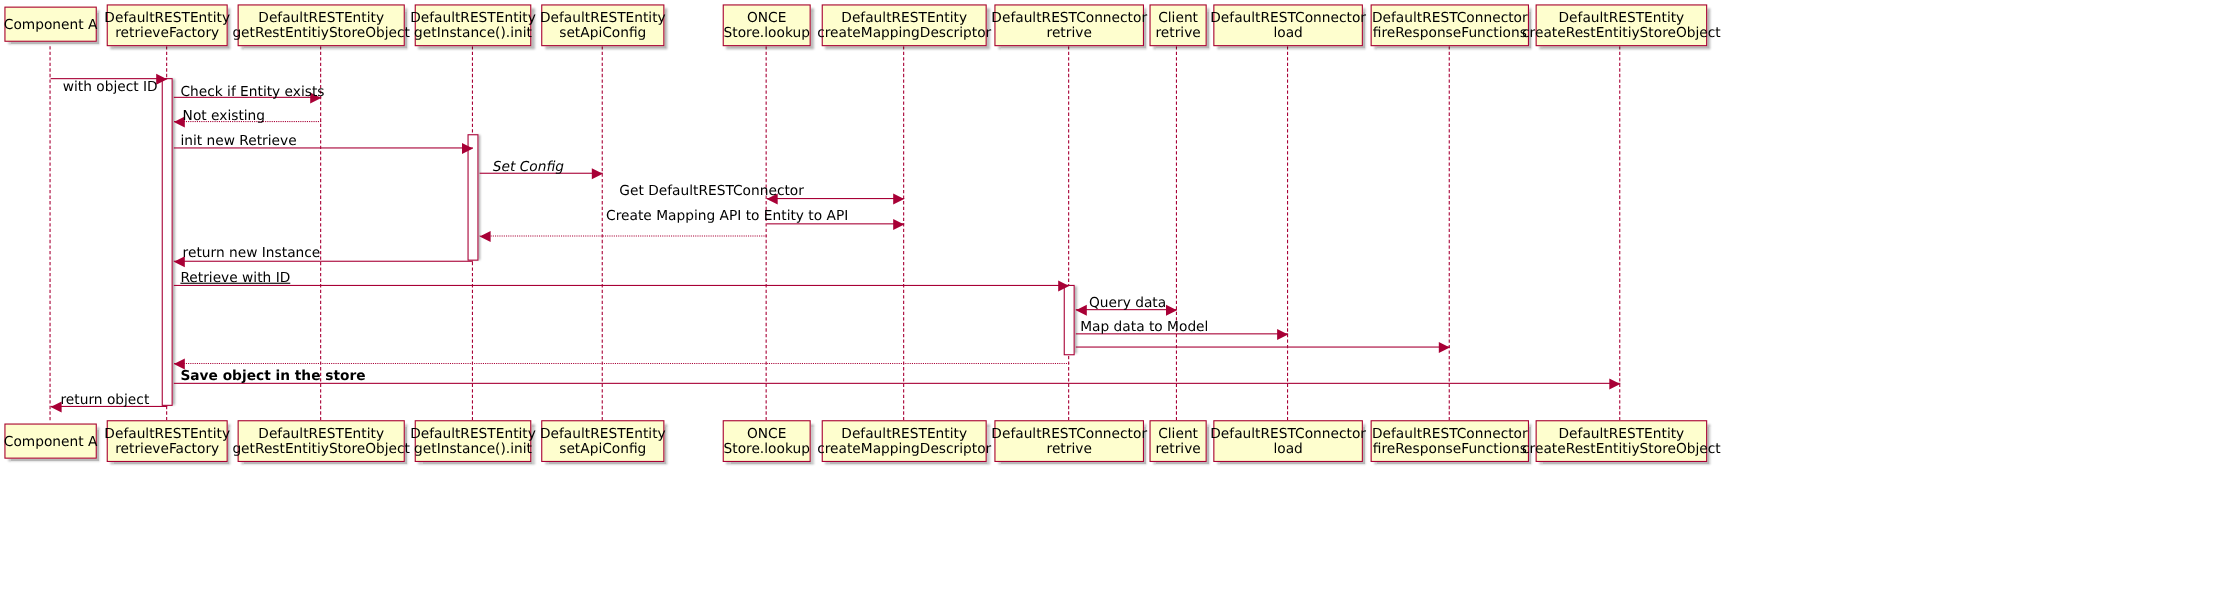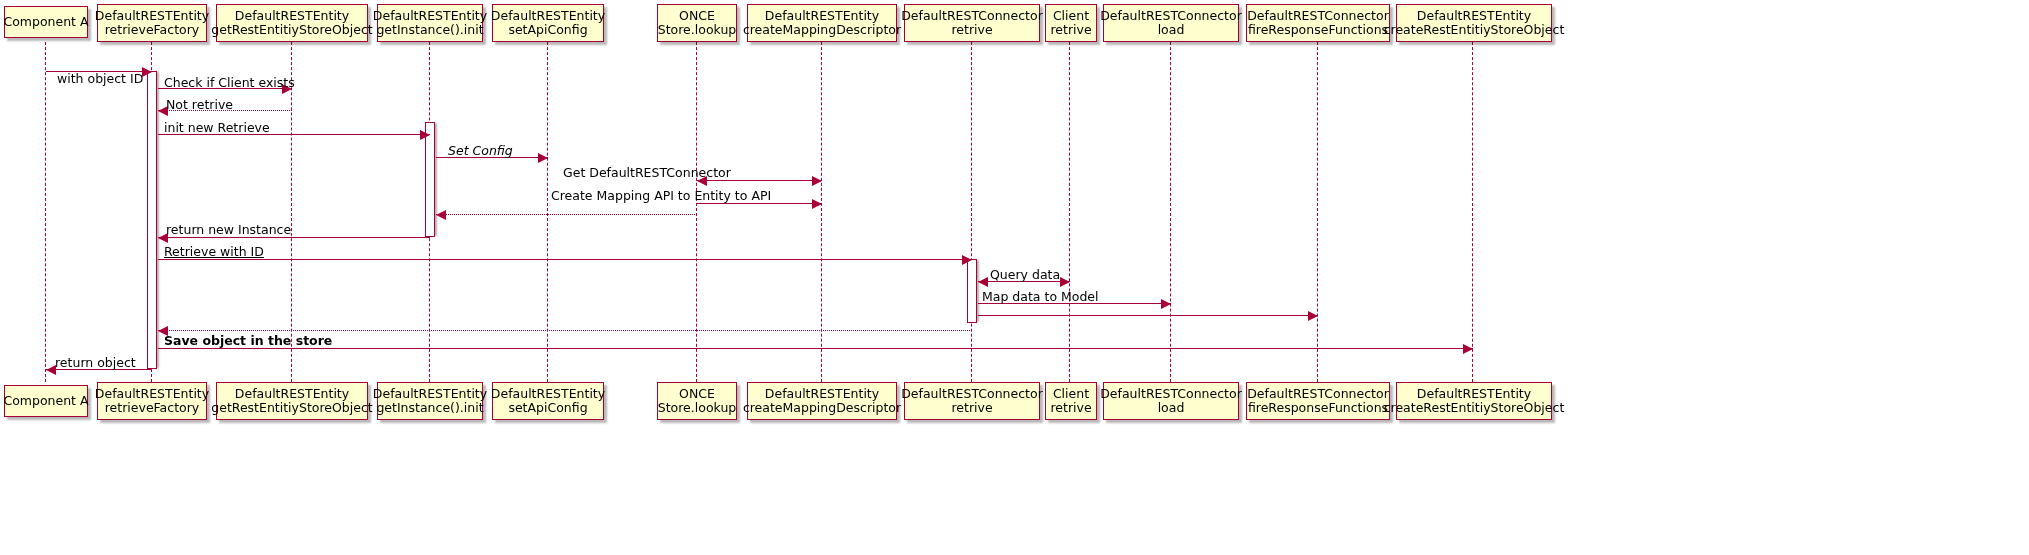--- a/index.html
+++ b/index.html
@@ -185,24 +185,24 @@
     </div>
     <div class="pbox" style="left: 1396px; top: 382px; width: 156px; height: 38px;">
       <span>DefaultRESTEntity</span>
       <span>createRestEntitiyStoreObject</span>
     </div>
     <div class="msg" style="left: 46px; top: 71px; width: 106px;"></div>
     <div class="ah right" style="top: 66.8px; left: 142px;"></div>
     <div class="mlabel" style="left: 57px; top: 56px; margin-top: 16px;">with object ID</div>
     <div class="msg" style="left: 158px; top: 88px; width: 134px;"></div>
     <div class="ah right" style="top: 83.8px; left: 282px;"></div>
-    <div class="mlabel" style="left: 164px; top: 76px;">Check if Client exists</div>
+    <div class="mlabel" style="left: 164px; top: 76px;">Check if Entity exists</div>
     <div class="msg dotted" style="left: 158px; top: 110px; width: 134px;"></div>
     <div class="ah left" style="top: 105.8px; left: 158px;"></div>
-    <div class="mlabel" style="left: 166px; top: 98px;">Not retrive</div>
+    <div class="mlabel" style="left: 166px; top: 98px;">Not existing</div>
     <div class="msg" style="left: 158px; top: 134px; width: 272px;"></div>
     <div class="ah right" style="top: 129.8px; left: 420px;"></div>
     <div class="mlabel" style="left: 164px; top: 121px;">init new Retrieve</div>
     <div class="msg" style="left: 436px; top: 157px; width: 112px;"></div>
     <div class="ah right" style="top: 152.8px; left: 538px;"></div>
     <div class="mlabel" style="left: 448px; top: 144px; font-style: italic;">Set Config</div>
     <div class="msg" style="left: 697px; top: 180px; width: 125px;"></div>
     <div class="ah right" style="top: 175.8px; left: 812px;"></div>
     <div class="ah left" style="top: 175.8px; left: 697px;"></div>
     <div class="mlabel" style="left: 563px; top: 166px;">Get DefaultRESTConnector</div>

